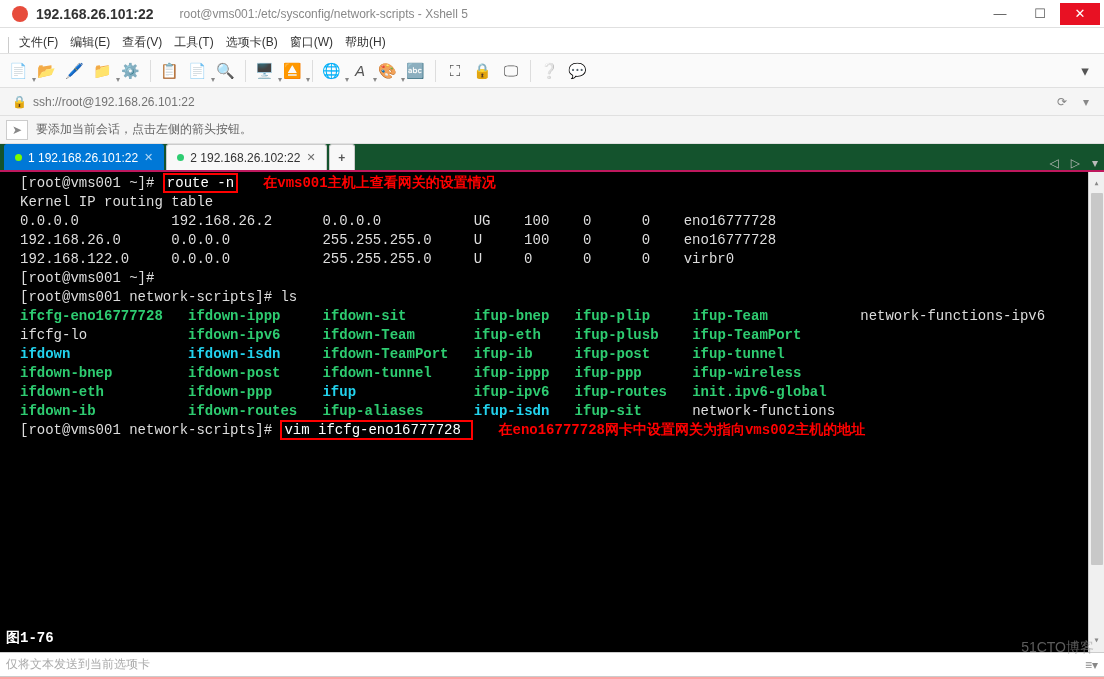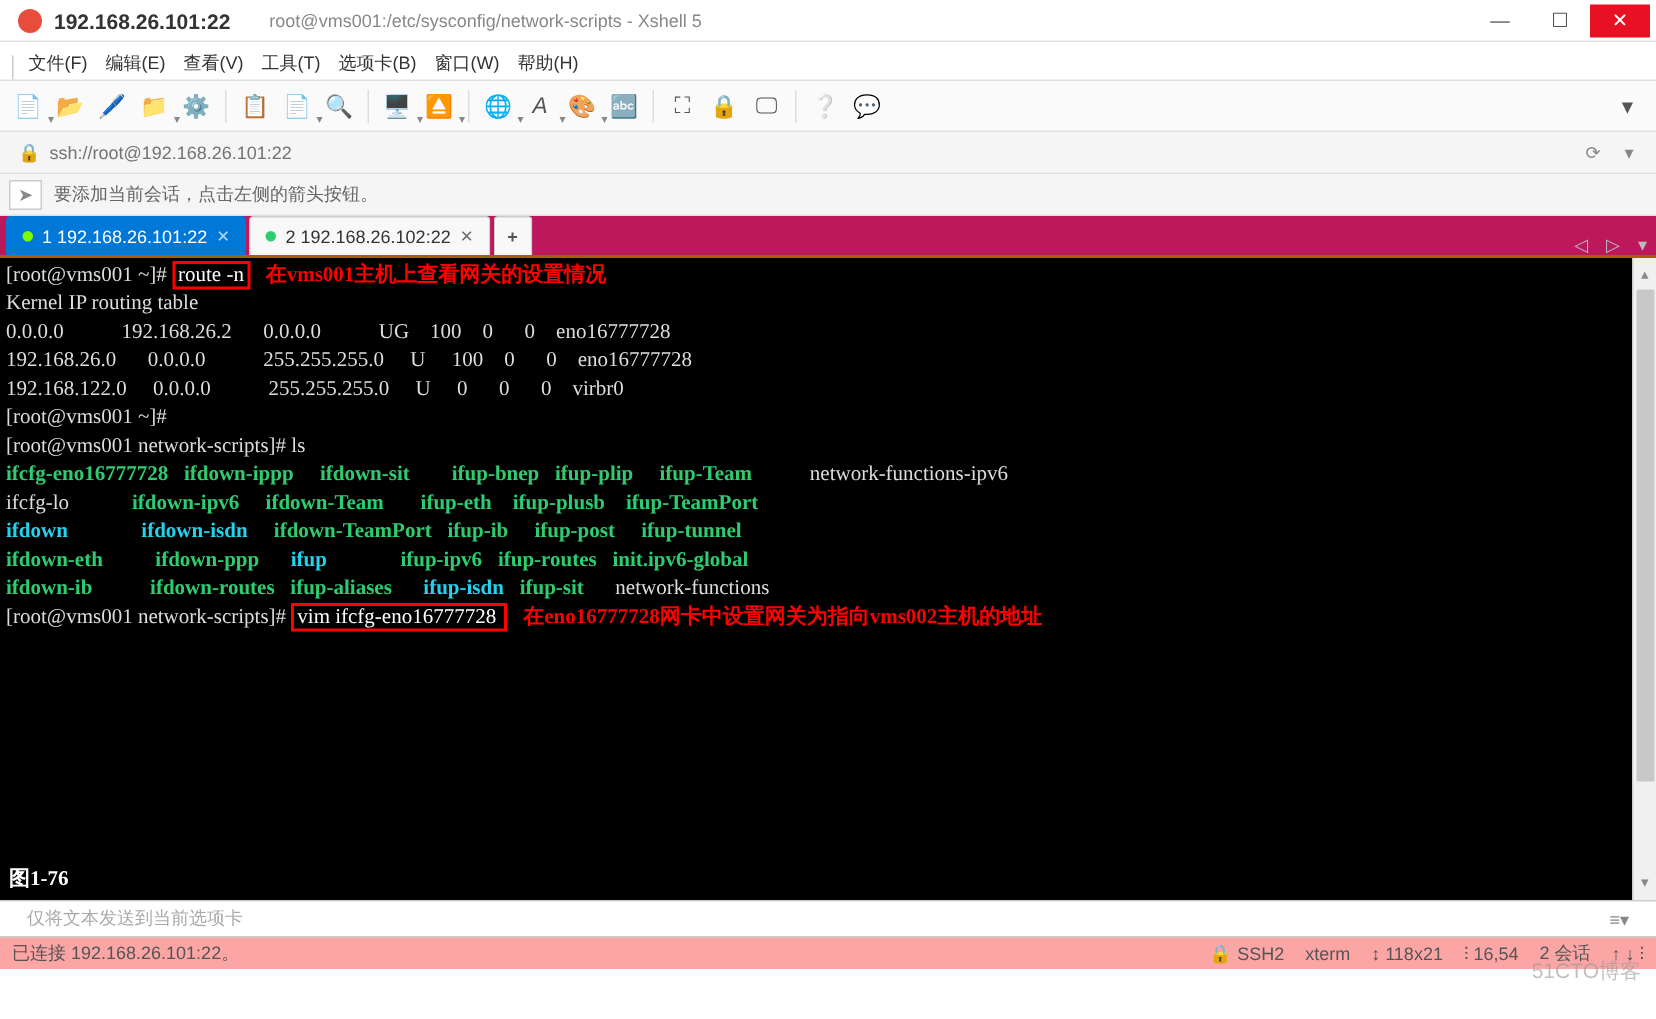--- a/index.html
+++ b/index.html
@@ -17,42 +17,42 @@
 .toolbar{display:flex;height:34px;align-items:center;padding:0 6px;gap:2px;border-bottom:1px solid #e0e0e0;background:#fafafa}
 .tbtn{width:26px;height:26px;display:flex;align-items:center;justify-content:center;font-size:15px;color:#555;position:relative}
 .tbtn.drop::after{content:"▾";font-size:8px;position:absolute;right:-4px;bottom:0;color:#888}
 .tsep{width:1px;height:22px;background:#ddd;margin:0 4px}
 .addressbar{display:flex;height:28px;align-items:center;padding:0 6px;background:#f5f5f5;border-bottom:1px solid #e0e0e0}
 .addressbar .lock{margin:0 6px;color:#888}
 .addressbar .url{flex:1;color:#737373}
 .addressbar .btn{width:24px;height:22px;display:flex;align-items:center;justify-content:center;color:#888}
 .hintbar{display:flex;height:28px;align-items:center;padding:0 6px;background:#f5f5f5;border-bottom:1px solid #e0e0e0;color:#666}
 .hintbar .add{width:22px;height:20px;border:1px solid #ccc;background:#fff;display:flex;align-items:center;justify-content:center;margin-right:8px;color:#888}
-.tabstrip{display:flex;height:28px;align-items:flex-end;background:#be185d;border-bottom:2px solid #a16207;padding-left:4px}
+.tabstrip{display:flex;height:28px;align-items:flex-end;background:#14532d;border-bottom:2px solid #be185d;padding-left:4px}
 .tab{display:flex;align-items:center;height:26px;padding:0 10px;border:1px solid #ccc;border-bottom:none;background:#f8f8f8;margin-right:2px;font-size:12px;gap:6px;border-radius:3px 3px 0 0}
 .tab.active{background:#0078d7;color:#fff;border-color:#0078d7}
 .tab .dot{width:7px;height:7px;border-radius:50%;background:#2ecc71}
 .tab.active .dot{background:#7CFC00}
 .tab .x{font-size:11px;opacity:.7}
 .tab.plus{width:26px;justify-content:center;color:#555;font-weight:bold}
 .tabstrip .spacer{flex:1}
 .tabstrip .nav{padding:0 6px;color:#bbb;font-size:12px}
-.terminal{background:#000;color:#ddd;font-family:Liberation Serif, serif;font-size:14px;line-height:19px;padding:2px 4px;height:428px;overflow:hidden;position:relative}
+.terminal{background:#000;color:#ddd;font-family:Liberation Mono, monospace;font-size:14px;line-height:19px;padding:2px 20px;height:480px;overflow:hidden;position:relative}
 .terminal .row{white-space:pre}
 .prompt{color:#ddd}
 .cmd-hl{border:2px solid #f00;padding:0 2px;color:#fff}
 .anno{color:#f00;font-weight:bold}
 .grn{color:#2ecc71;font-weight:bold}
 .cyan{color:#22d3ee;font-weight:bold}
 .white{color:#ddd}
 .fig{position:absolute;left:6px;bottom:4px;color:#ffffff;font-weight:bold}
 .scroll{position:absolute;right:0;top:0;bottom:0;width:16px;background:#f0f0f0;border-left:1px solid #ccc;display:flex;flex-direction:column;align-items:center;justify-content:space-between;color:#888;font-size:10px;padding:2px 0}
 .scroll .track{flex:1;width:16px;background:#f0f0f0;position:relative}
 .scroll .thumb{position:absolute;left:2px;right:2px;top:0;height:85%;background:#c8c8c8;border-radius:1px}
-.sendbar{height:24px;border-top:1px solid #ccc;display:flex;align-items:center;padding:0 18px;color:#aaa;background:#fff}
+.sendbar{height:24px;border-top:1px solid #ccc;display:flex;align-items:center;padding:0 6px;color:#aaa;background:#fff}
 .statusbar{height:22px;border-top:1px solid #ccc;display:flex;align-items:center;padding:0 8px;background:#fca5a5;font-size:12px;color:#555;gap:14px}
 .statusbar .spacer{flex:1}
 .watermark{position:absolute;right:10px;bottom:22px;color:#999;font-size:14px;opacity:.6}
 </style>
 </head>
 <body>
 
 <div class="titlebar">
   <div class="appicon"></div>
   <div class="title">192.168.26.101:22</div>
@@ -142,20 +142,21 @@
       <div class="row">0.0.0.0           192.168.26.2      0.0.0.0           UG    100    0      0    eno16777728</div>
       <div class="row">192.168.26.0      0.0.0.0           255.255.255.0     U     100    0      0    eno16777728</div>
       <div class="row">192.168.122.0     0.0.0.0           255.255.255.0     U     0      0      0    virbr0</div>
     </div>
   <div class="row">[root@vms001 ~]#</div>
   <div class="row">[root@vms001 network-scripts]# ls</div>
   <div id="ls-out">
       <div class="row"><span class="grn">ifcfg-eno16777728</span>   <span class="grn">ifdown-ippp</span>     <span class="grn">ifdown-sit</span>        <span class="grn">ifup-bnep</span>   <span class="grn">ifup-plip</span>     <span class="grn">ifup-Team</span>           <span class="white">network-functions-ipv6</span></div>
       <div class="row"><span class="white">ifcfg-lo</span>            <span class="grn">ifdown-ipv6</span>     <span class="grn">ifdown-Team</span>       <span class="grn">ifup-eth</span>    <span class="grn">ifup-plusb</span>    <span class="grn">ifup-TeamPort</span>       <span class="white"></span></div>
       <div class="row"><span class="cyan">ifdown</span>              <span class="cyan">ifdown-isdn</span>     <span class="grn">ifdown-TeamPort</span>   <span class="grn">ifup-ib</span>     <span class="grn">ifup-post</span>     <span class="grn">ifup-tunnel</span>         <span class="white"></span></div>
+      <div class="row"><span class="grn">ifdown-bnep</span>         <span class="grn">ifdown-post</span>     <span class="grn">ifdown-tunnel</span>     <span class="grn">ifup-ippp</span>   <span class="grn">ifup-ppp</span>      <span class="grn">ifup-wireless</span>       <span class="white"></span></div>
       <div class="row"><span class="grn">ifdown-eth</span>          <span class="grn">ifdown-ppp</span>      <span class="cyan">ifup</span>              <span class="grn">ifup-ipv6</span>   <span class="grn">ifup-routes</span>   <span class="grn">init.ipv6-global</span>    <span class="white"></span></div>
       <div class="row"><span class="grn">ifdown-ib</span>           <span class="grn">ifdown-routes</span>   <span class="grn">ifup-aliases</span>      <span class="cyan">ifup-isdn</span>   <span class="grn">ifup-sit</span>      <span class="white">network-functions</span>   <span class="white"></span></div>
     </div>
   <div class="row"><span class="prompt">[root@vms001 network-scripts]# </span><span class="cmd-hl">vim ifcfg-eno16777728 </span>   <span class="anno">在eno16777728网卡中设置网关为指向vms002主机的地址</span></div>
   <div class="fig">图1-76</div>
   <div class="scroll">
     <span>▴</span>
     <div class="track">
         <div class="thumb"></div>
       </div>

